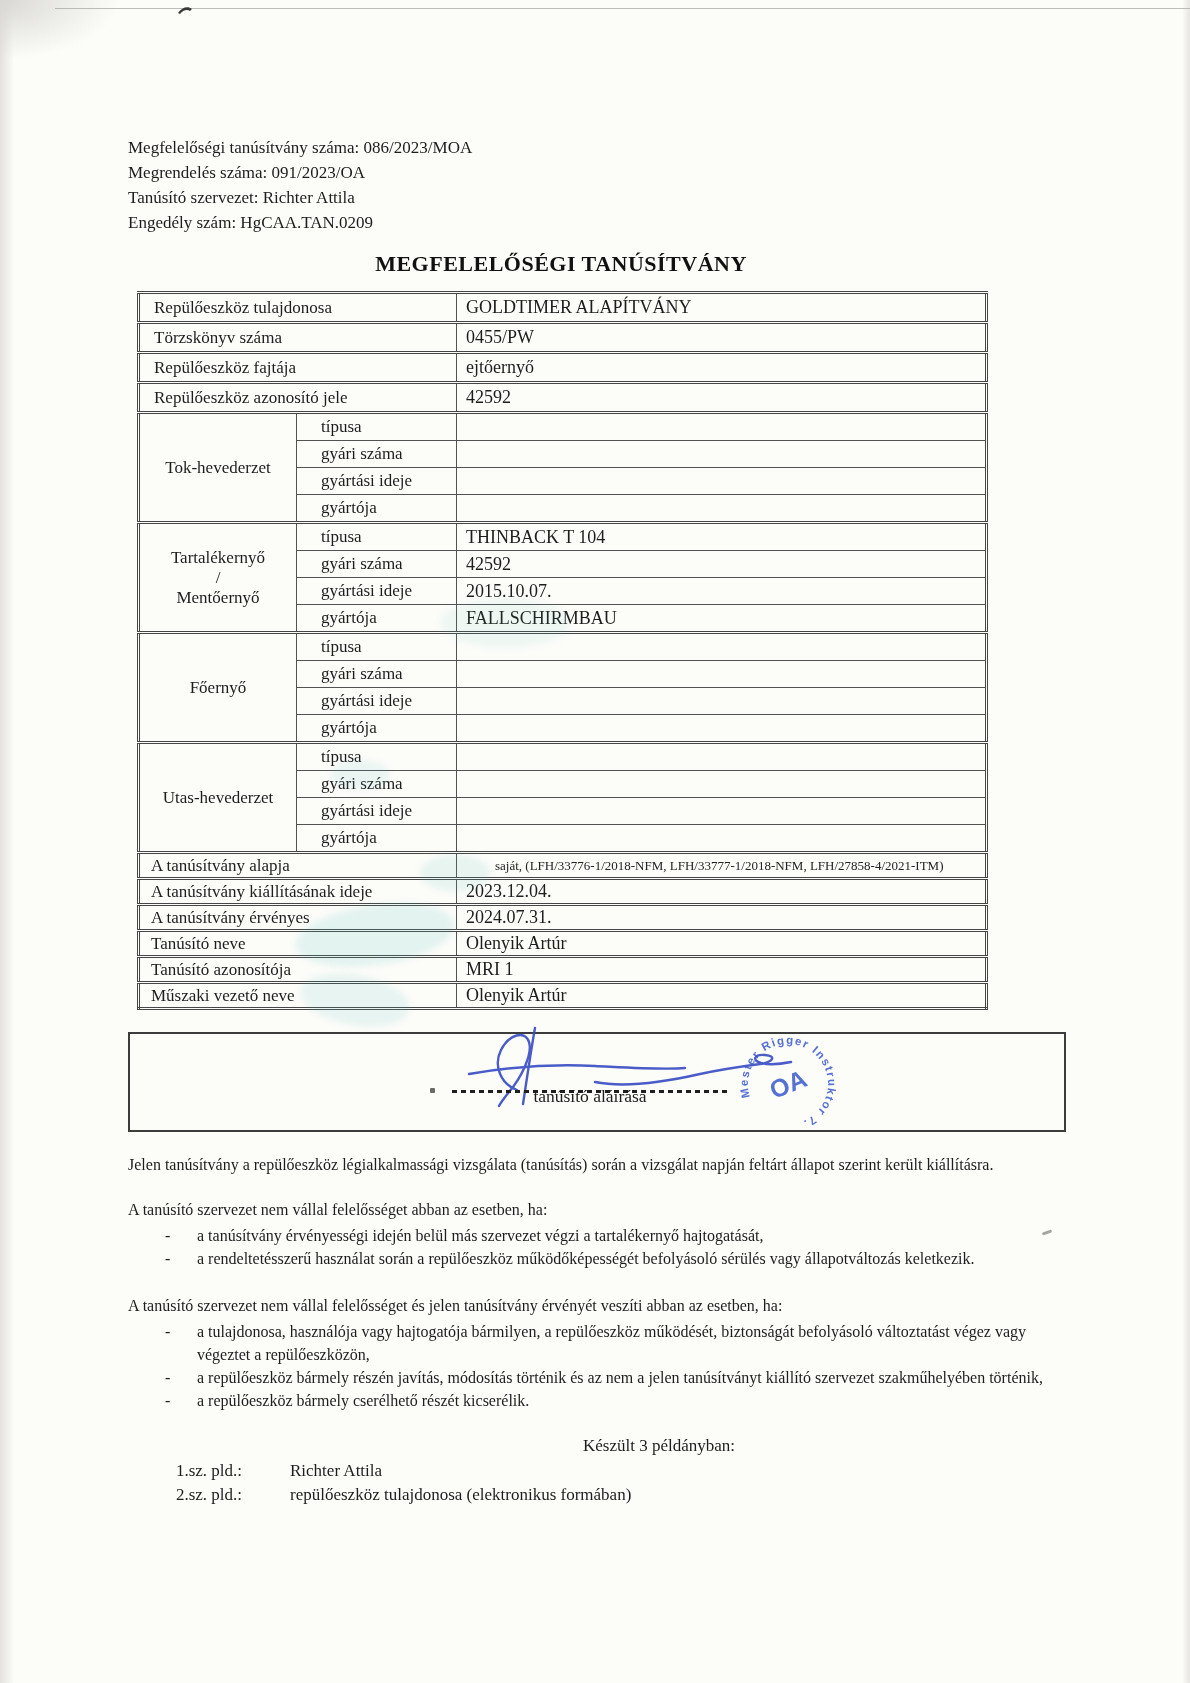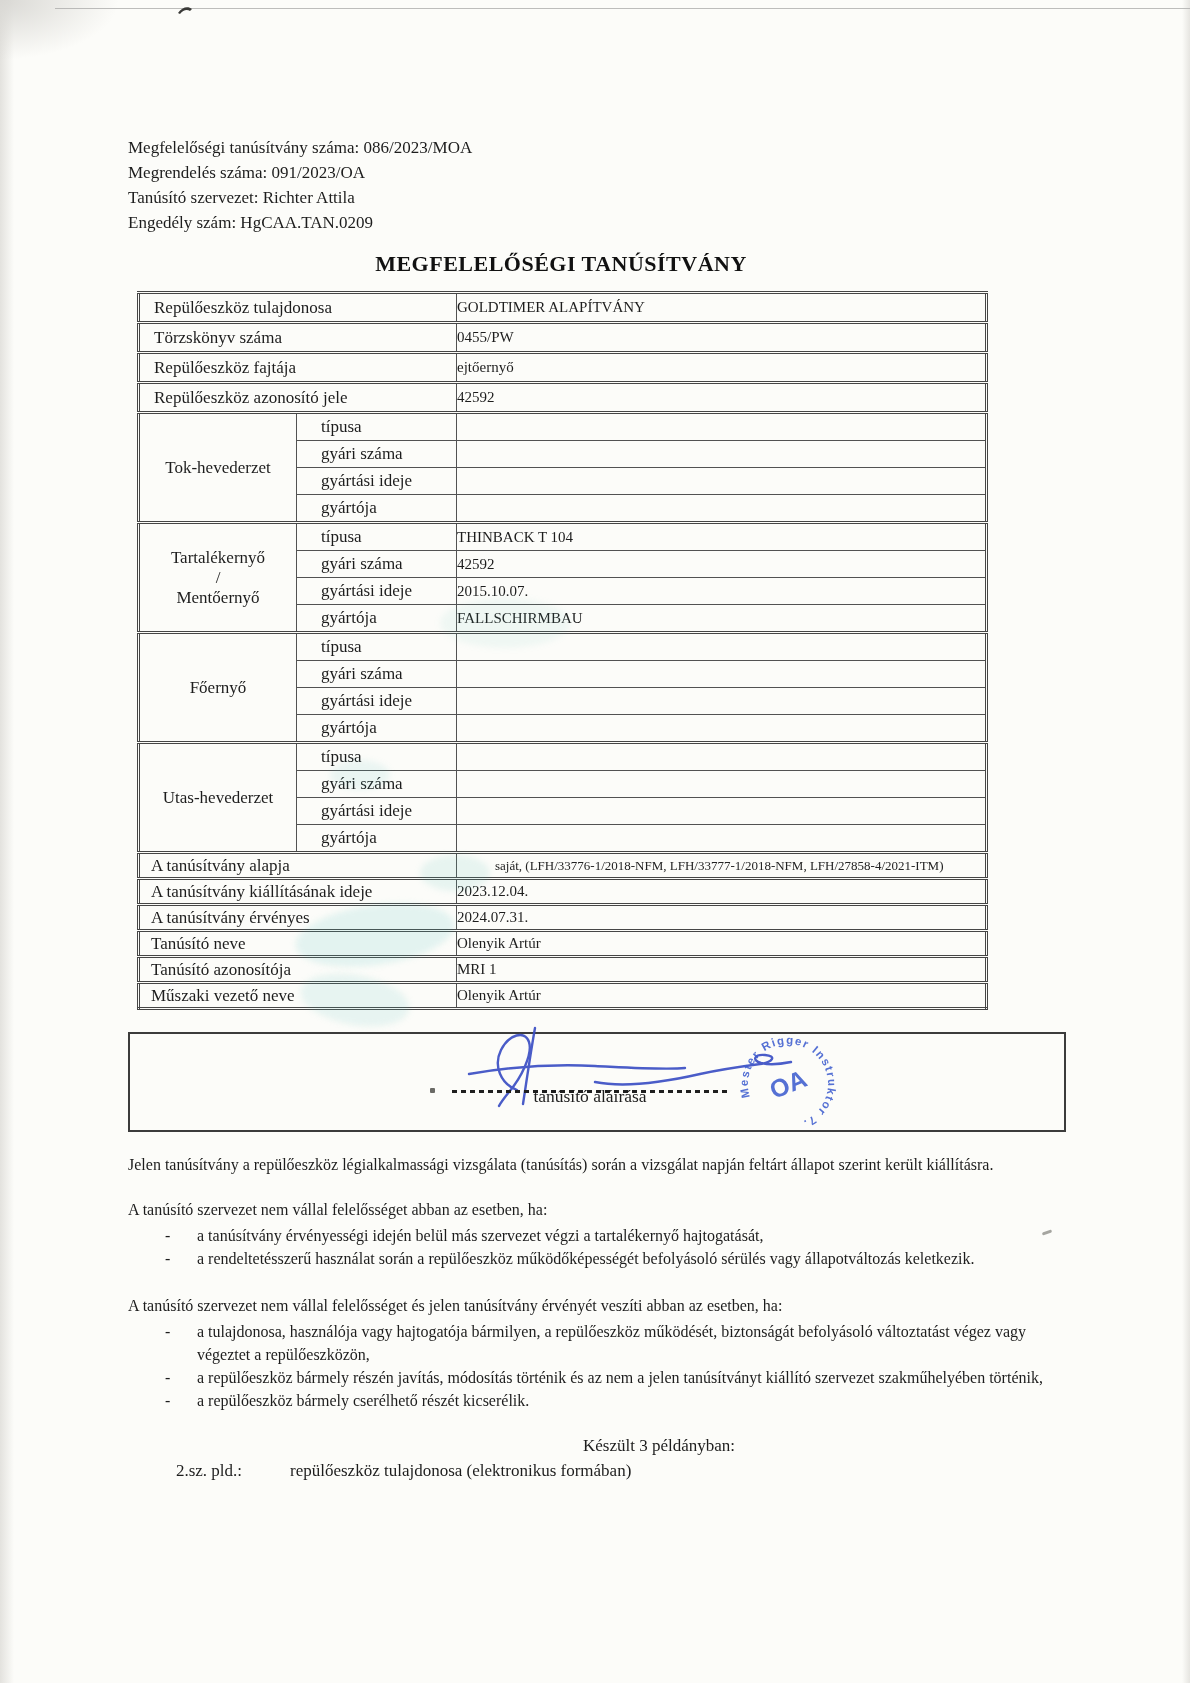--- a/index.html
+++ b/index.html
@@ -36,21 +36,21 @@
   .cert-table td{border:1px solid #525252;padding:0;margin-top:39px;}
   .cert-table tr.mrow td{border-top:3px double #464646;}
   .cert-table tr.top td{height:27px;}
   .cert-table tr.grow td{height:26px;}
   .cert-table tr.brow td{height:23px;}
   td.lab{padding-left:14px;}
   td.blab{padding-left:11px;}
   td.gname{text-align:center;vertical-align:middle;line-height:20px;}
   td.gname span{display:block;}
   td.sub{padding-left:24px;}
-  td.val{font-size:15px;}
+  td.val{padding-left:9px;font-size:18px;}
   td.val.small{font-size:13px;padding-left:38px;color:#222;}
 
   .sigbox{
     position:relative;margin:22px 0 0 128px;width:934px;height:96px;
     border:2px solid #3c3c3c;background:transparent;
   }
   .signature{position:absolute;left:335px;top:-12px;}
   .dashline{
     position:absolute;left:322px;top:56px;width:276px;height:3px;
     background:repeating-linear-gradient(90deg,#1f1f1f 0 5px,transparent 5px 9px);
@@ -286,18 +286,22 @@
     </div>
     <div class="d-item">
       <span class="dash">-</span>
       <span class="d-text">a repülőeszköz bármely cserélhető részét kicserélik.</span>
     </div>
   </div>
 
   <div class="copies">
     <div class="copies-title">Készült 3 példányban:</div>
     <div class="copy-line">
+      <span class="copy-num">1.sz. pld.:</span>
+      <span class="copy-rec">Richter Attila</span>
+    </div>
+    <div class="copy-line">
       <span class="copy-num">2.sz. pld.:</span>
       <span class="copy-rec">repülőeszköz tulajdonosa (elektronikus formában)</span>
     </div>
   </div>
 
 </div>
 
 </body></html>

